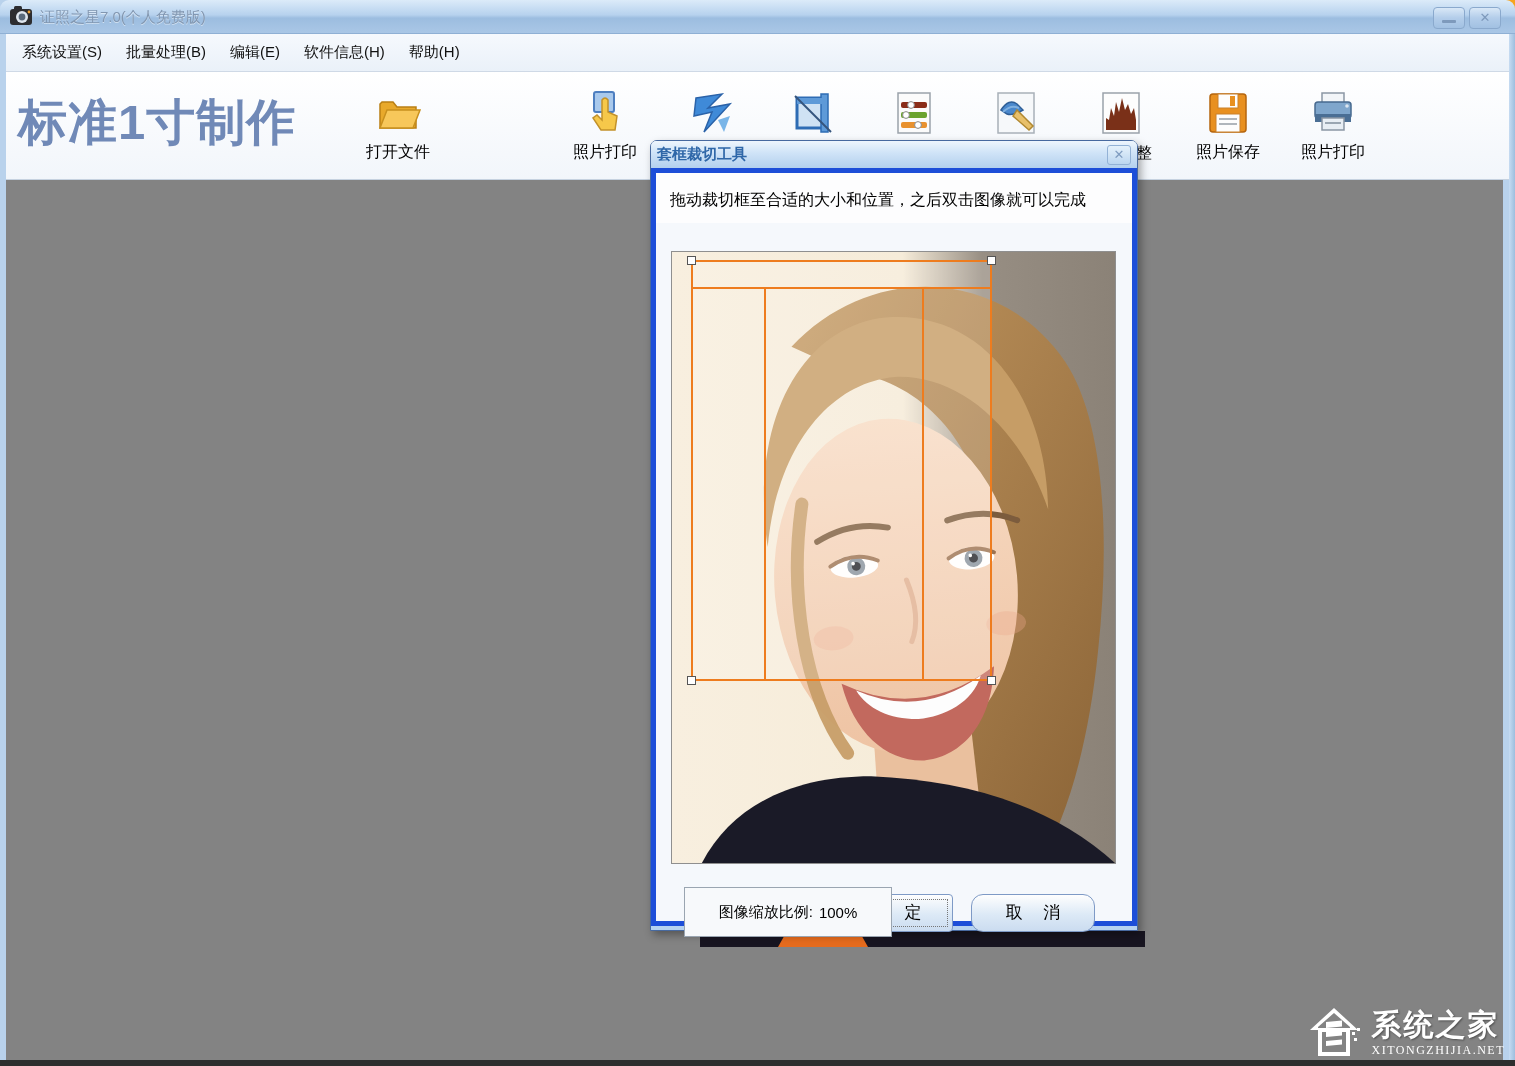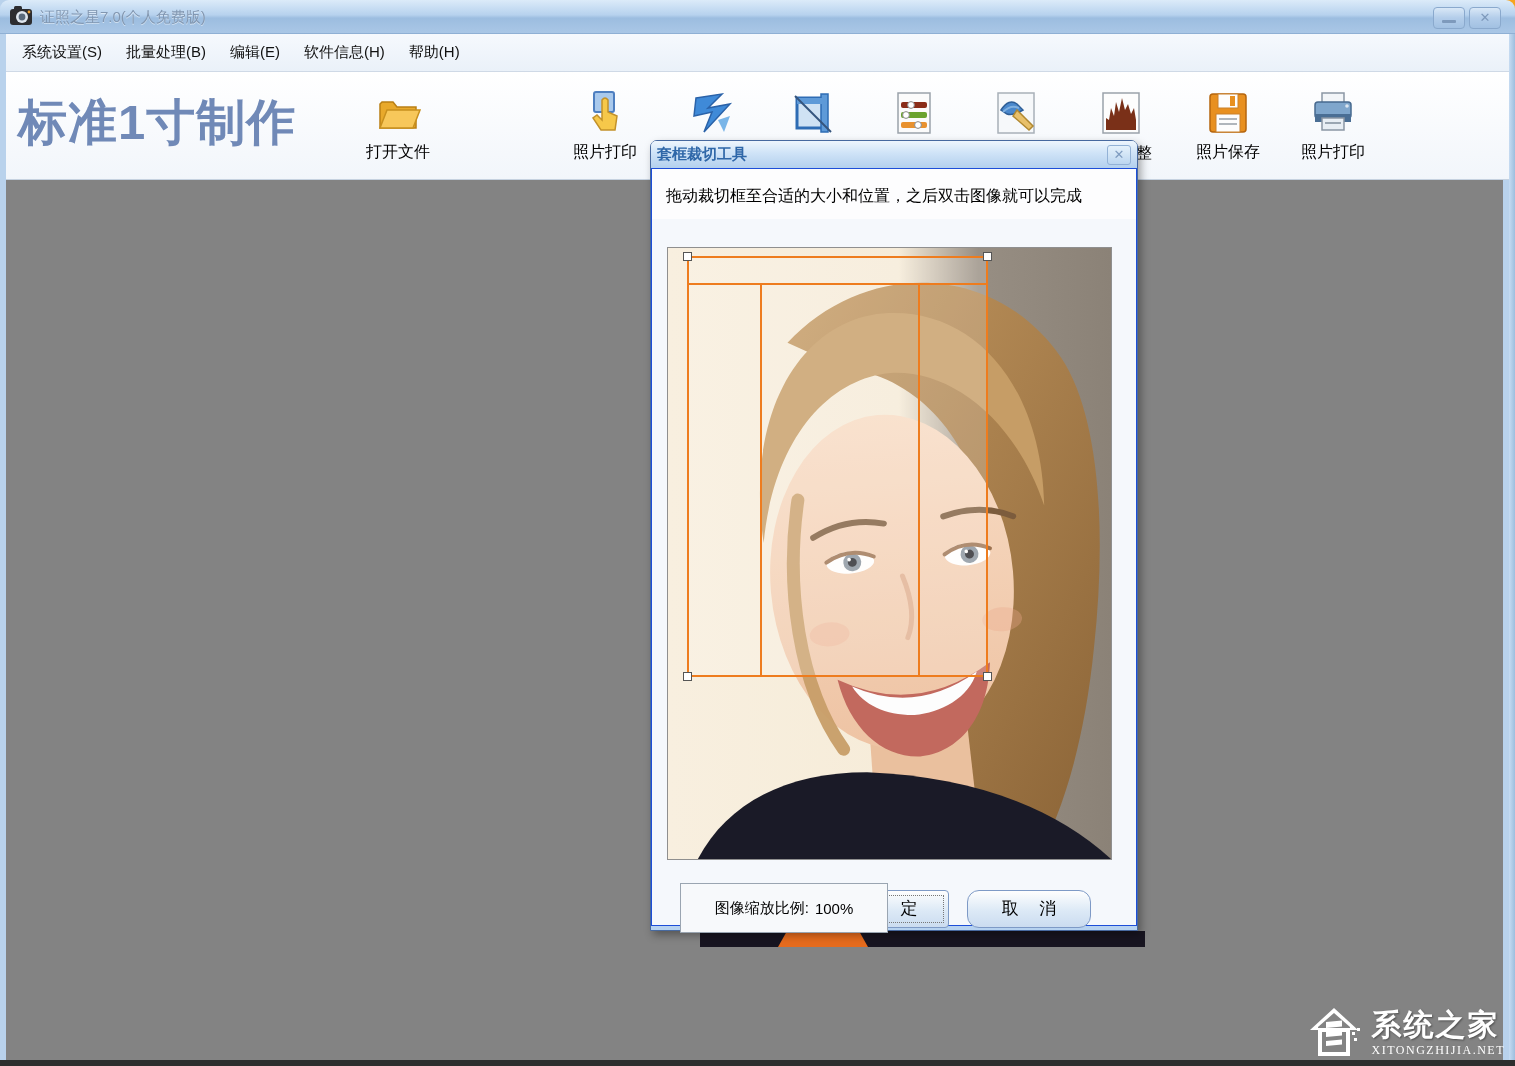--- a/index.html
+++ b/index.html
@@ -70,21 +70,21 @@
   .dialog { position:absolute; left:650px; top:140px; width:488px; height:791px;
     background:#b6d2f0; border:1px solid #47699f; border-radius:7px 7px 0 0; padding:0;
     box-shadow:3px 4px 8px rgba(0,0,0,.35); z-index:5; }
   .dlg-title { height:27px; border-radius:5px 5px 0 0;
     background:linear-gradient(#eef6fd,#cfe3f7 45%,#b3d0ee);
     display:flex; align-items:center; padding:0 6px; }
   .dlg-title-text { font-size:15px; font-weight:bold; color:#2f67a8; }
   .dlg-close { margin-left:auto; width:24px; height:20px; border-radius:3px;
     background:linear-gradient(#e5f1fb,#bcd6f0); border:1px solid #93b2d6;
     color:#7f9cc0; font-size:13px; font-weight:bold; text-align:center; line-height:18px; cursor:pointer; }
-  .dlg-body { position:relative; height:758px; background:#f5f8fc; border:1px solid #1d4ed8; }
+  .dlg-body { position:relative; height:758px; background:#f5f8fc; border:5px solid #1d4ed8; }
   .dlg-instruction { position:absolute; left:0; top:0; width:100%; height:50px; background:#fdfdfe;
     font-size:16px; color:#000; padding:17px 0 0 14px; white-space:nowrap; overflow:hidden; }
   .dlg-photo { position:absolute; left:15px; top:78px; width:445px; height:613px; border:1px solid #8f8f8f; overflow:hidden; }
   .dlg-photo svg { width:100%; height:100%; display:block; }
 
   
   .crop-box { position:absolute; left:19px; top:8px; width:301px; height:421px;
     border:2px solid #ee7c1e; background:rgba(255,252,244,.20); cursor:move; }
   .crop-hline { position:absolute; left:0; top:25px; width:100%; height:0; border-top:2px solid #ee7c1e; }
   .crop-v1 { position:absolute; left:71px; top:25px; width:0; height:calc(100% - 25px); border-left:2px solid #ee7c1e; }

